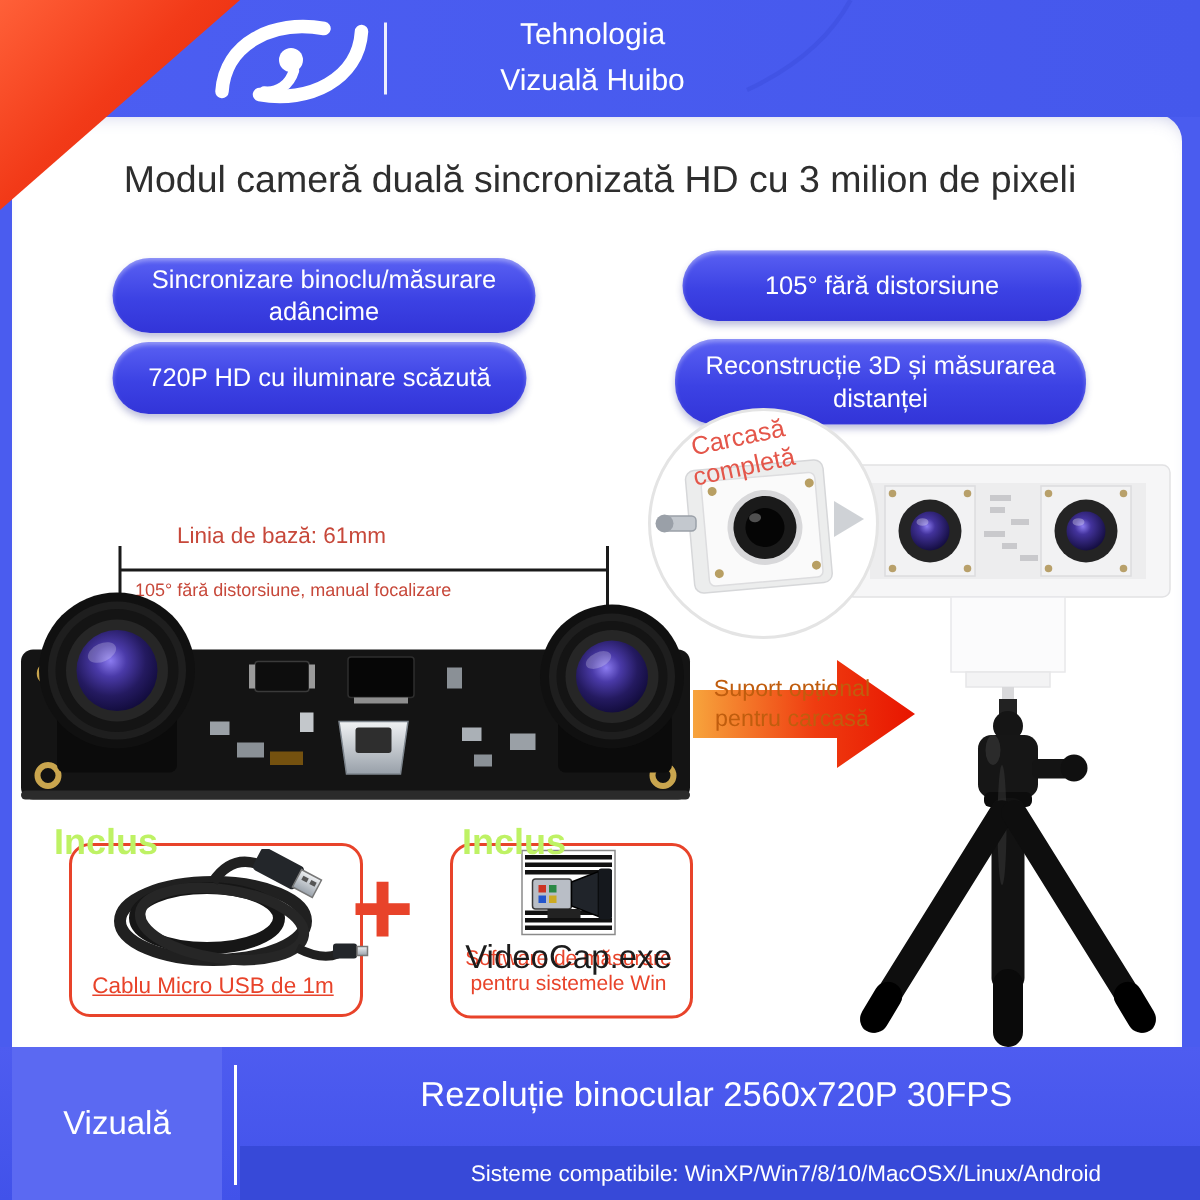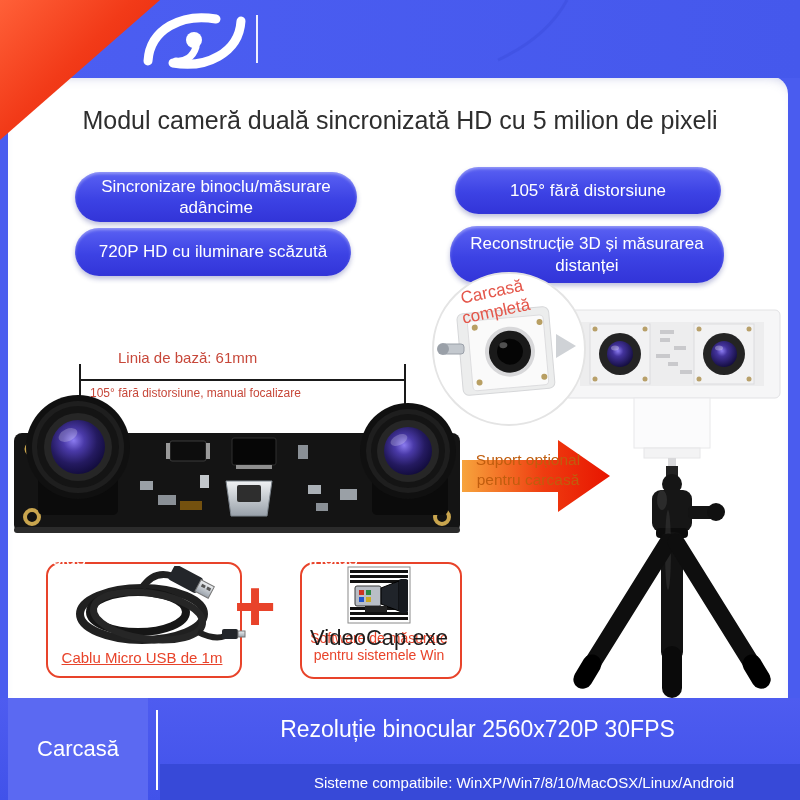--- a/index.html
+++ b/index.html
@@ -58,21 +58,21 @@
   
   .red-arrow{left:462px;top:436px;z-index:3;}
   .arrow-label{left:464px;top:450px;width:128px;text-align:center;color:#c05d0e;
         font-size:15.5px;font-weight:500;line-height:1.3;z-index:4;}
 
   
   .board{left:10px;top:385px;z-index:2;}
   .tripod{left:556px;top:300px;z-index:2;}
 
   
-  .inc-label{color:#ffffff;font-size:19px;font-weight:400;z-index:4;}
+  .inc-label{color:#bef264;font-size:24px;font-weight:700;z-index:4;}
   .inc-box{border:2px solid #e8432a;border-radius:14px;z-index:2;background:transparent;}
   .box1{left:46px;top:562px;width:192px;height:112px;}
   .box2{left:300px;top:562px;width:158px;height:113px;}
   .lbl1{left:36px;top:548px;} .lbl2{left:308px;top:548px;}
   .cable{left:50px;top:566px;z-index:3;}
   .cable-caption{left:46px;top:649px;width:192px;text-align:center;color:#e8432a;
         font-size:15px;z-index:3;text-decoration:underline;}
   .plus{left:234px;top:570px;font-size:72px;font-weight:700;color:#e8432a;z-index:3;line-height:1;}
   .vcap-icon{left:347px;top:566px;z-index:3;}
   .vcap-name{left:300px;top:625px;width:158px;text-align:center;color:#1c1c1c;
@@ -102,25 +102,29 @@
       <path d="M567,0 C553,26 528,46 498,60" stroke="#3c4ede" stroke-width="3" fill="none" opacity="0.55"></path>
     </svg>
   </div>
   <svg class="abs logo" width="110" height="72" viewBox="0 0 110 72">
     <path d="M8,56 C10,24 42,8 76,14" stroke="#fff" stroke-width="9" stroke-linecap="round" fill="none"></path>
     <path d="M101,16 C99,48 66,64 33,58" stroke="#fff" stroke-width="9" stroke-linecap="round" fill="none"></path>
     <circle cx="54" cy="35" r="8" fill="#fff"></circle>
     <path d="M56,42 C53,52 45,57 36,56" stroke="#fff" stroke-width="7" stroke-linecap="round" fill="none"></path>
   </svg>
   <div class="abs hdr-divider"></div>
+  <div class="abs brand">
+    <div>Tehnologia</div>
+    <div>Vizuală Huibo</div>
+  </div>
   <div class="abs red-corner"></div>
 
   <div class="abs content"></div>
 
-  <div class="abs title">Modul cameră duală sincronizată HD cu 5 milion de pixeli</div>
+  <div class="abs title">Modul cameră duală sincronizată HD cu 3 milion de pixeli</div>
 
   <div class="abs badge b1">Sincronizare binoclu/măsurare adâncime</div>
   <div class="abs badge b2">105° fără distorsiune</div>
   <div class="abs badge b3">720P HD cu iluminare scăzută</div>
   <div class="abs badge b4">Reconstrucție 3D și măsurarea distanței</div>
 
   <div class="abs note baseline-label">Linia de bază: 61mm</div>
   <div class="abs dim-h"></div>
   <div class="abs dim-t dim-t1"></div>
   <div class="abs dim-t dim-t2"></div>
@@ -314,21 +318,21 @@
       <rect x="19" y="31" width="5" height="5" fill="#ccaa22"></rect>
     <polygon points="34,22 52,15 52,45 34,38" fill="#20242a" stroke="#000"></polygon>
     <rect x="52" y="13" width="9" height="34" rx="2" fill="#15181d"></rect>
     <rect x="18" y="40" width="22" height="6" fill="#222"></rect>
   </svg>
   <div class="abs vcap-caption">Software de măsurare pentru sistemele Win</div>
   <div class="abs vcap-name">VideoCap.exe</div>
 
   <div class="abs footer"></div>
   <div class="abs side-panel">
-    <div>Carcasă</div>
+    <div>Vizuală</div>
   </div>
   <div class="abs foot-divider"></div>
   <div class="abs resolution">Rezoluție binocular 2560x720P 30FPS</div>
   <div class="abs dark-strip">
     <span>Sisteme compatibile: WinXP/Win7/8/10/MacOSX/Linux/Android</span>
   </div>
 
 </div>
 
 </body></html>

